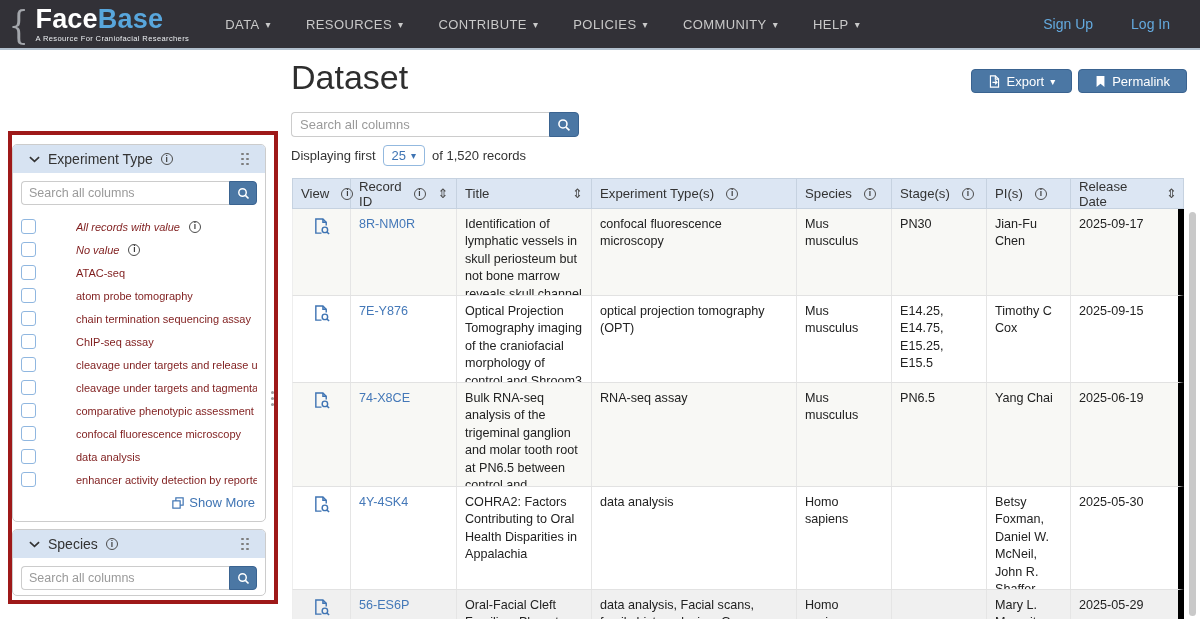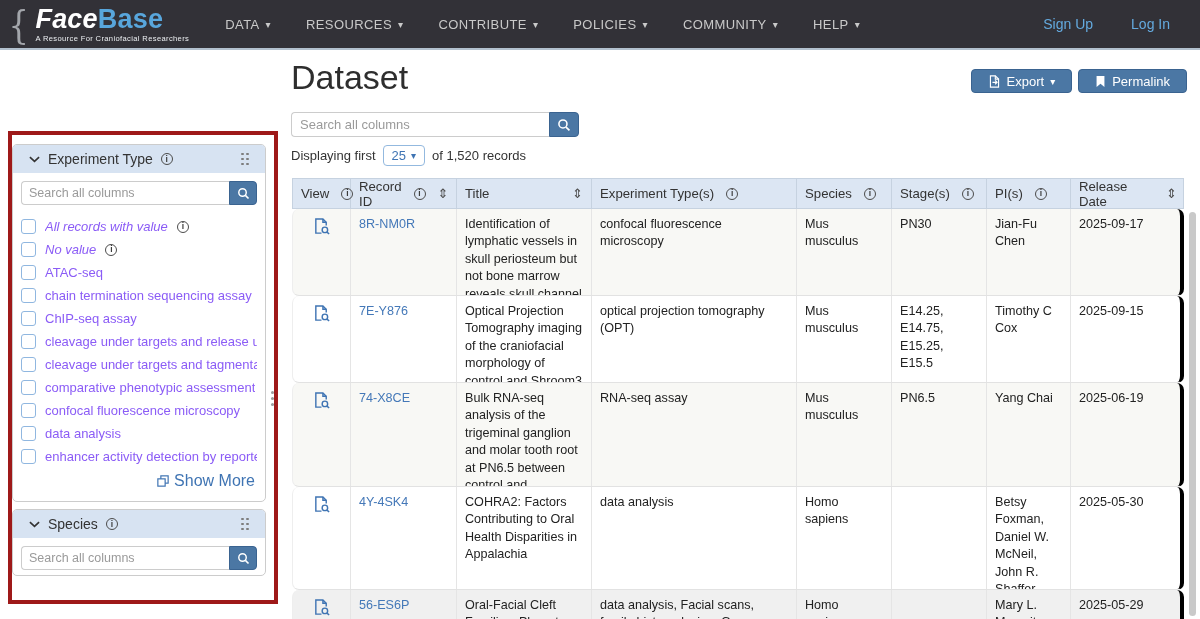--- a/index.html
+++ b/index.html
@@ -10,21 +10,21 @@
   }
   
   .navbar{ position:absolute; top:0; left:0; width:1200px; height:50px;
     background:#323137; border-bottom:2px solid #b2c0ce;
     display:flex; align-items:center; }
   .brand{ display:flex; align-items:center; margin-left:6px; }
   .brace{ font-family:"DejaVu Serif", serif; font-size:40px; line-height:40px;
     color:#c9cdd2; opacity:.75; font-weight:400; transform:scaleX(.8); }
   .brand-txt{ margin-left:4px; }
   .brand-line{ font-size:27px; line-height:26px; font-weight:bold; letter-spacing:.2px; }
-  .brand-face{ color:#fff;font-style:italic; } .brand-base{ color:#58a6dc; }
+  .brand-face{ color:#fff; } .brand-base{ color:#58a6dc; }
   .tagline{ font-size:7.6px; color:#eceff2; letter-spacing:.35px; margin-top:2px; }
   .nav-items{ display:flex; gap:35px; margin-left:36px; }
   .nav-item{ display:flex; align-items:center; gap:6px; font-size:13px;
     color:#c9c9c9; letter-spacing:.4px; cursor:pointer; }
   .caret{ font-size:10px; color:#c9c9c9; }
   .nav-auth{ margin-left:auto; margin-right:30px; display:flex; gap:38px; }
   .auth-link{ color:#64aadf; font-size:14px; cursor:pointer; }
   
   .page-title{ position:absolute; left:291px; top:58px; font-size:34px;
     font-weight:500; color:#2e2e2e; }
@@ -67,44 +67,44 @@
   .facet-search input{ flex:1; min-width:0; height:24px; border:1px solid #ccc;
     border-right:none; border-radius:4px 0 0 4px; padding:0 7px; font-size:12.5px;
     outline:none; font-family:"Liberation Sans",sans-serif; }
   .facet-search input::placeholder{ color:#9a9a9a; }
   .facet-search .search-btn{ width:28px; height:24px; }
   .facet-list{ margin-top:10px; }
   .facet-item{ display:flex; align-items:center; gap:9px; height:23px; cursor:pointer; }
   .facet-item input[type=checkbox]{ appearance:none; -webkit-appearance:none;
     width:15px; height:15px; border:1.5px solid #90b7e0; border-radius:3px;
     background:#fff; margin:0; flex:none; cursor:pointer; }
-  .facet-item .lbl{ font-size:13px; color:#8b5cf6; white-space:nowrap; overflow:hidden; }
+  .facet-item .lbl{ font-size:11px; color:#7f1d1d; white-space:nowrap; overflow:hidden;margin-left:31px; }
   .facet-item .lbl.it{ font-style:italic; }
   .show-more{ display:flex; justify-content:flex-end; align-items:center; gap:5px;
-    color:#3f74b3; font-size:16px; padding:4px 2px 6px 2px; cursor:pointer; }
+    color:#3f74b3; font-size:13px; padding:4px 2px 6px 2px; cursor:pointer; }
   .info{ display:inline-flex; width:12px; height:12px; border:1px solid #4c4c4c;
     border-radius:50%; font-size:8.5px; font-weight:bold; font-style:normal;
     color:#3c3c3c; align-items:center; justify-content:center; flex:none;
     line-height:1; }
   
   .resize-dots{ position:absolute; left:271px; top:391px; width:3px; height:3px;
     border-radius:50%; background:#9a9a9a;
     box-shadow:0 6px 0 #9a9a9a, 0 12px 0 #9a9a9a; cursor:col-resize; }
   
   .annotation{ position:absolute; left:8px; top:131px; width:270px; height:473px;
     border:4px solid #9e1919; pointer-events:none; z-index:40; }
   
   .rtable{ position:absolute; left:292px; top:178px; width:892px; height:441px; overflow:hidden; }
   .tgrid{ display:grid; grid-template-columns:58px 106px 135px 205px 95px 95px 84px 114px; }
   .thead{ background:#dce6f3; border:1px solid #c6d2e0; }
   .th{ padding:5px 8px; font-size:13.2px; color:#333; display:flex; align-items:center;
     gap:12px; height:29px; border-right:1px solid #c6d2e0; cursor:pointer; }
   .th:last-child{ border-right:none; }
   .sort{ margin-left:auto; color:#4c4c4c; font-size:13px; }
-  .trow{ border-bottom:1px solid #e2e2e2; border-left:1px solid #eee; border-right:4px solid #000000;border-radius:7px; }
+  .trow{ border-bottom:1px solid #e2e2e2; border-left:1px solid #eee; border-right:6px solid #000000; }
   .trow.stripe{ background:#f8f8f5; }
   .trow.hovered{ background:#f0f0f0; }
   .td{ padding:7px 8px; font-size:12.6px; line-height:1.38; color:#222;
     border-right:1px solid #e5e5e5; overflow:hidden; }
   .td:last-child{ border-right:none; }
   .td.view{ display:flex; justify-content:center; padding-top:9px; align-items:flex-start; }
   .rid{ color:#4478b8; cursor:pointer; text-decoration:none; }
   .view-btn{ cursor:pointer; display:inline-flex; }
   
   .scroll-thumb{ position:absolute; right:4px; top:212px; width:7px; height:404px;
@@ -225,20 +225,24 @@
             <input type="checkbox" style="">
             <span class="lbl it">No value</span>
             <span class="info">i</span>
           </label>
         <label class="facet-item">
             <input type="checkbox" style="">
             <span class="lbl">ATAC-seq</span>
           </label>
         <label class="facet-item">
             <input type="checkbox" style="">
+            <span class="lbl">atom probe tomography</span>
+          </label>
+        <label class="facet-item">
+            <input type="checkbox" style="">
             <span class="lbl">chain termination sequencing assay</span>
           </label>
         <label class="facet-item">
             <input type="checkbox" style="">
             <span class="lbl">ChIP-seq assay</span>
           </label>
         <label class="facet-item">
             <input type="checkbox" style="">
             <span class="lbl">cleavage under targets and release usin…</span>
           </label>

